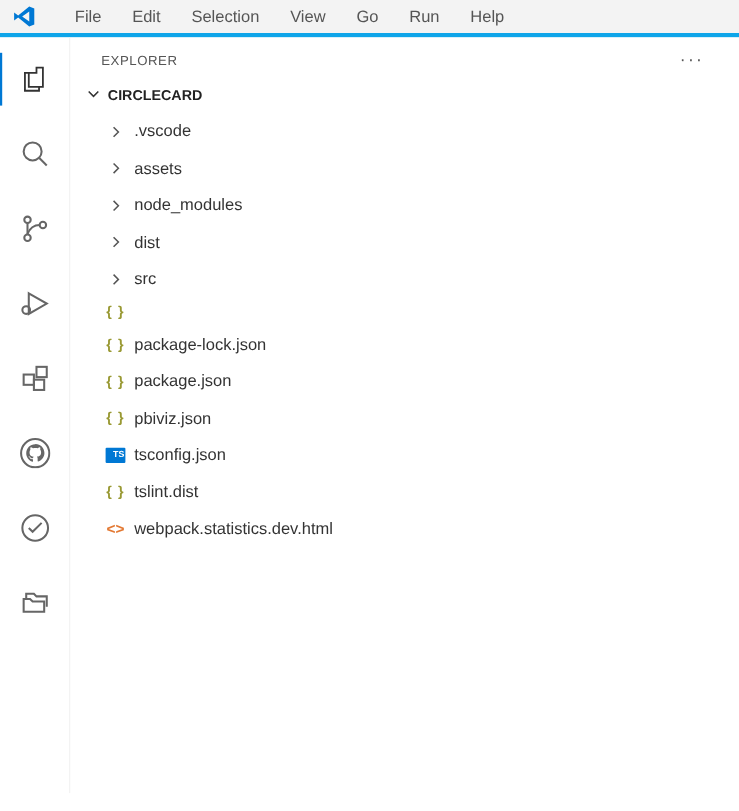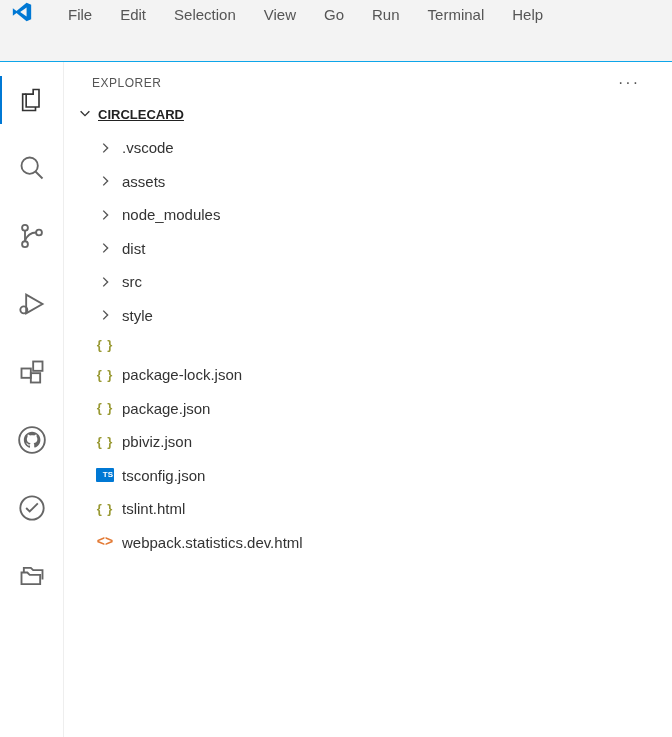--- a/index.html
+++ b/index.html
@@ -7,23 +7,24 @@
       font-family: -apple-system, BlinkMacSystemFont, "Segoe UI", sans-serif;
       font-size: 14px;
       color: #333;
       background: #fff;
       width: 672px;
       height: 737px;
       overflow: hidden;
     }
     .titlebar {
       display: flex;
-      height: 62px;
+      align-items: center;
+      height: 34px;
       background: #f3f3f3;
-      border-bottom: 1px solid #0ea5e9;
+      border-bottom: 4px solid #0ea5e9;
       padding: 0 10px;
       gap: 4px;
     }
     .logo {
       width: 24px;
       height: 24px;
       display: flex;
       align-items: center;
       justify-content: center;
       margin-right: 18px;
@@ -91,21 +92,20 @@
     }
     .project-header {
       display: flex;
       align-items: center;
       padding: 6px 0 6px 14px;
       font-weight: 700;
       font-size: 13px;
       color: #222;
       cursor: pointer;
       gap: 6px;
-      text-decoration: underline;
     }
     .tree {
       padding-top: 2px;
     }
     .tree-item {
       display: flex;
       align-items: center;
       padding: 4px 0 4px 32px;
       font-size: 15px;
       color: #333;
@@ -157,21 +157,20 @@
     <svg width="22" height="22" viewBox="0 0 24 24">
       <path d="M17 2 L22 4 L22 20 L17 22 L6 13 L2 16 L2 8 L6 11 L17 2 Z M17 7 L10 12 L17 17 Z" fill="#0078d4"></path>
     </svg>
   </div>
   <div class="menu-item">File</div>
   <div class="menu-item">Edit</div>
   <div class="menu-item">Selection</div>
   <div class="menu-item">View</div>
   <div class="menu-item">Go</div>
   <div class="menu-item">Run</div>
-  <div class="menu-item">Terminal</div>
   <div class="menu-item">Help</div>
 </div>
 
 <div class="main">
   <div class="activitybar">
     <div class="activity-item active">
       <svg width="28" height="28" viewBox="0 0 24 24" fill="none" stroke="currentColor" stroke-width="1.4">
         <path d="M13 3 H18 V18 H7 V7 H13 V3 Z"></path>
         <path d="M7 7 H4 V21 H15 V18"></path>
       </svg>
@@ -271,28 +270,20 @@
         <span>dist</span>
       </div>
       <div class="tree-item">
         <span class="icon chevron">
             <svg width="14" height="14" viewBox="0 0 16 16" fill="none" stroke="#555" stroke-width="1.6">
               <path d="M6 3 L11 8 L6 13"></path>
             </svg>
           </span>
         <span>src</span>
       </div>
-      <div class="tree-item">
-        <span class="icon chevron">
-            <svg width="14" height="14" viewBox="0 0 16 16" fill="none" stroke="#555" stroke-width="1.6">
-              <path d="M6 3 L11 8 L6 13"></path>
-            </svg>
-          </span>
-        <span>style</span>
-      </div>
 
       <div class="tree-item">
         <span class="icon json-braces">{ }</span>
       </div>
       <div class="tree-item">
         <span class="icon json-braces">{ }</span>
         <span>package-lock.json</span>
       </div>
       <div class="tree-item">
         <span class="icon json-braces">{ }</span>
@@ -303,21 +294,21 @@
         <span>pbiviz.json</span>
       </div>
       <div class="tree-item">
         <span class="icon">
             <span class="ts-icon">TS</span>
           </span>
         <span>tsconfig.json</span>
       </div>
       <div class="tree-item">
         <span class="icon json-braces">{ }</span>
-        <span>tslint.html</span>
+        <span>tslint.dist</span>
       </div>
       <div class="tree-item">
         <span class="icon html-icon">&lt;&gt;</span>
         <span>webpack.statistics.dev.html</span>
       </div>
     </div>
   </div>
 </div>
 
 </body></html>

